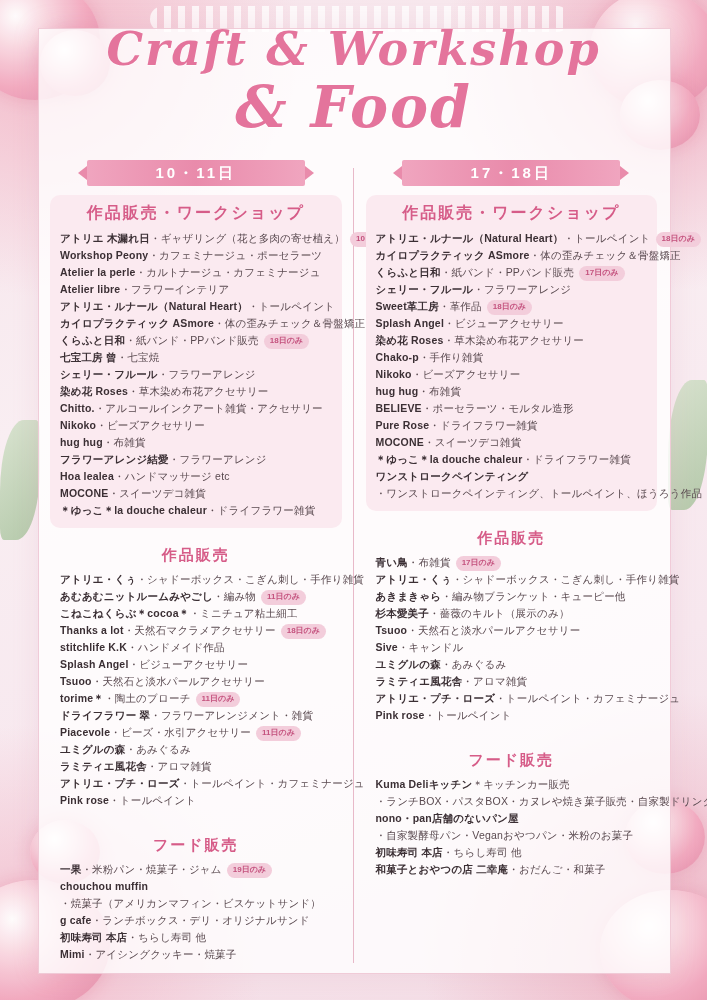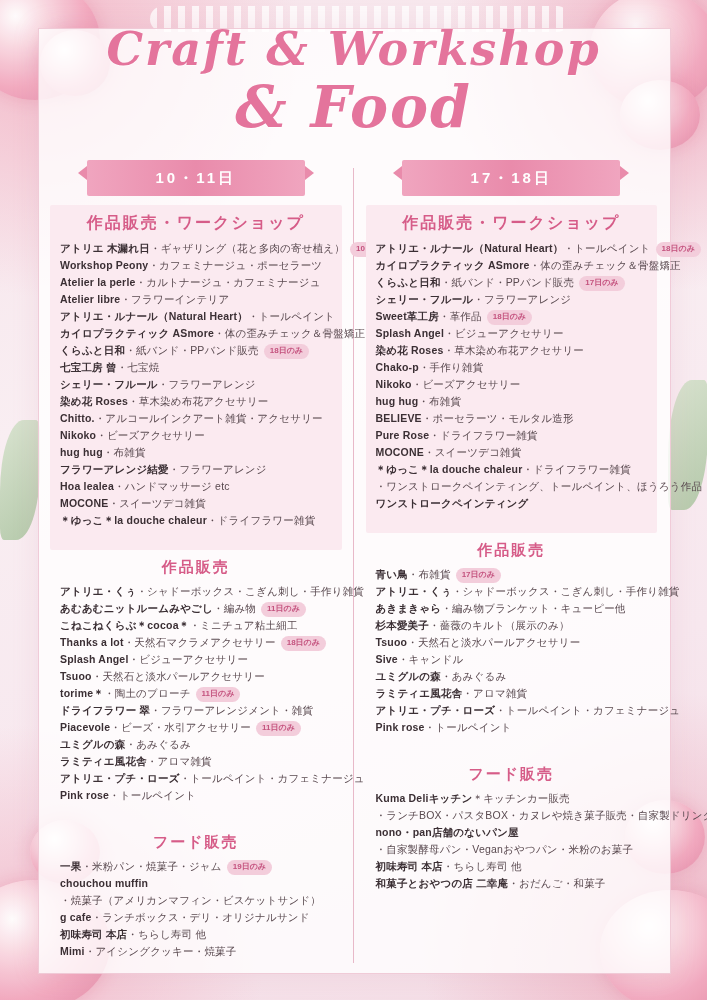--- a/index.html
+++ b/index.html
@@ -96,21 +96,21 @@
     left: 353px;
     top: 168px;
     width: 1px;
     height: 795px;
     background: #e8b9c9;
   }
 
   .date-banner {
     margin: 0 auto 9px auto;
     width: 218px;
-    height: 36px;
+    height: 26px;
     background: linear-gradient(90deg, #f0a5bf 0%, #e98bab 50%, #f0a5bf 100%);
     color: #fff;
     font-size: 15px;
     font-weight: bold;
     letter-spacing: 3px;
     display: flex;
     align-items: center;
     justify-content: center;
     border-radius: 2px;
     position: relative;
@@ -121,23 +121,23 @@
     top: 6px;
     width: 0; height: 0;
     border-top: 7px solid transparent;
     border-bottom: 7px solid transparent;
   }
   .date-banner:before { left: -9px; border-right: 9px solid #e98bab; }
   .date-banner:after { right: -9px; border-left: 9px solid #e98bab; }
 
   .section {
     background: #fbeaf0;
-    border-radius: 2px;
-    padding: 6px 10px 21px 10px;
-    margin-bottom: 0;
+    border-radius: 10px;
+    padding: 6px 10px 9px 10px;
+    margin-bottom: 10px;
   }
   .section.plain { background: transparent; padding-left: 10px; padding-right: 10px; }
 
   .sec-head {
     text-align: center;
     color: #d65c88;
     font-weight: bold;
     font-size: 16px;
     letter-spacing: 2px;
     margin: 2px 0 6px 0;
@@ -219,20 +219,21 @@
               <li><span class="nm">＊ゆっこ＊la douche chaleur</span><span class="ds">・ドライフラワー雑貨</span></li>
             </ul>
           </div>
           <div class="section plain">
             <div class="sec-head sm">作品販売</div>
             <ul class="items">
               <li><span class="nm">アトリエ・くぅ</span><span class="ds">・シャドーボックス・こぎん刺し・手作り雑貨</span></li>
               <li><span class="nm">あむあむニットルームみやごし</span><span class="ds">・編み物</span><span class="tag">11日のみ</span></li>
               <li><span class="nm">こねこねくらぶ＊cocoa＊</span><span class="ds">・ミニチュア粘土細工</span></li>
               <li><span class="nm">Thanks a lot</span><span class="ds">・天然石マクラメアクセサリー</span><span class="tag">18日のみ</span></li>
+              <li><span class="nm">stitchlife K.K</span><span class="ds">・ハンドメイド作品</span></li>
               <li><span class="nm">Splash Angel</span><span class="ds">・ビジューアクセサリー</span></li>
               <li><span class="nm">Tsuoo</span><span class="ds">・天然石と淡水パールアクセサリー</span></li>
               <li><span class="nm">torime＊</span><span class="ds">・陶土のブローチ</span><span class="tag">11日のみ</span></li>
               <li><span class="nm">ドライフラワー 翠</span><span class="ds">・フラワーアレンジメント・雑貨</span></li>
               <li><span class="nm">Piacevole</span><span class="ds">・ビーズ・水引アクセサリー</span><span class="tag">11日のみ</span></li>
               <li><span class="nm">ユミグルの森</span><span class="ds">・あみぐるみ</span></li>
               <li><span class="nm">ラミティエ風花舎</span><span class="ds">・アロマ雑貨</span></li>
               <li><span class="nm">アトリエ・プチ・ローズ</span><span class="ds">・トールペイント・カフェミナージュ</span></li>
               <li><span class="nm">Pink rose</span><span class="ds">・トールペイント</span></li>
             </ul>
@@ -263,22 +264,22 @@
               <li><span class="nm">Sweet革工房</span><span class="ds">・革作品</span><span class="tag">18日のみ</span></li>
               <li><span class="nm">Splash Angel</span><span class="ds">・ビジューアクセサリー</span></li>
               <li><span class="nm">染め花 Roses</span><span class="ds">・草木染め布花アクセサリー</span></li>
               <li><span class="nm">Chako-p</span><span class="ds">・手作り雑貨</span></li>
               <li><span class="nm">Nikoko</span><span class="ds">・ビーズアクセサリー</span></li>
               <li><span class="nm">hug hug</span><span class="ds">・布雑貨</span></li>
               <li><span class="nm">BELIEVE</span><span class="ds">・ポーセラーツ・モルタル造形</span></li>
               <li><span class="nm">Pure Rose</span><span class="ds">・ドライフラワー雑貨</span></li>
               <li><span class="nm">MOCONE</span><span class="ds">・スイーツデコ雑貨</span></li>
               <li><span class="nm">＊ゆっこ＊la douche chaleur</span><span class="ds">・ドライフラワー雑貨</span></li>
+              <li><span class="nm">ワンストロークペインティング</span></li>
               <li><span class="ds">・ワンストロークペインティング、トールペイント、ほうろう作品</span></li>
-              <li><span class="nm">ワンストロークペインティング</span></li>
             </ul>
           </div>
           <div class="section plain">
             <div class="sec-head sm">作品販売</div>
             <ul class="items">
               <li><span class="nm">青い鳥</span><span class="ds">・布雑貨</span><span class="tag">17日のみ</span></li>
               <li><span class="nm">アトリエ・くぅ</span><span class="ds">・シャドーボックス・こぎん刺し・手作り雑貨</span></li>
               <li><span class="nm">あきまきゃら</span><span class="ds">・編み物ブランケット・キューピー他</span></li>
               <li><span class="nm">杉本愛美子</span><span class="ds">・薔薇のキルト（展示のみ）</span></li>
               <li><span class="nm">Tsuoo</span><span class="ds">・天然石と淡水パールアクセサリー</span></li>

